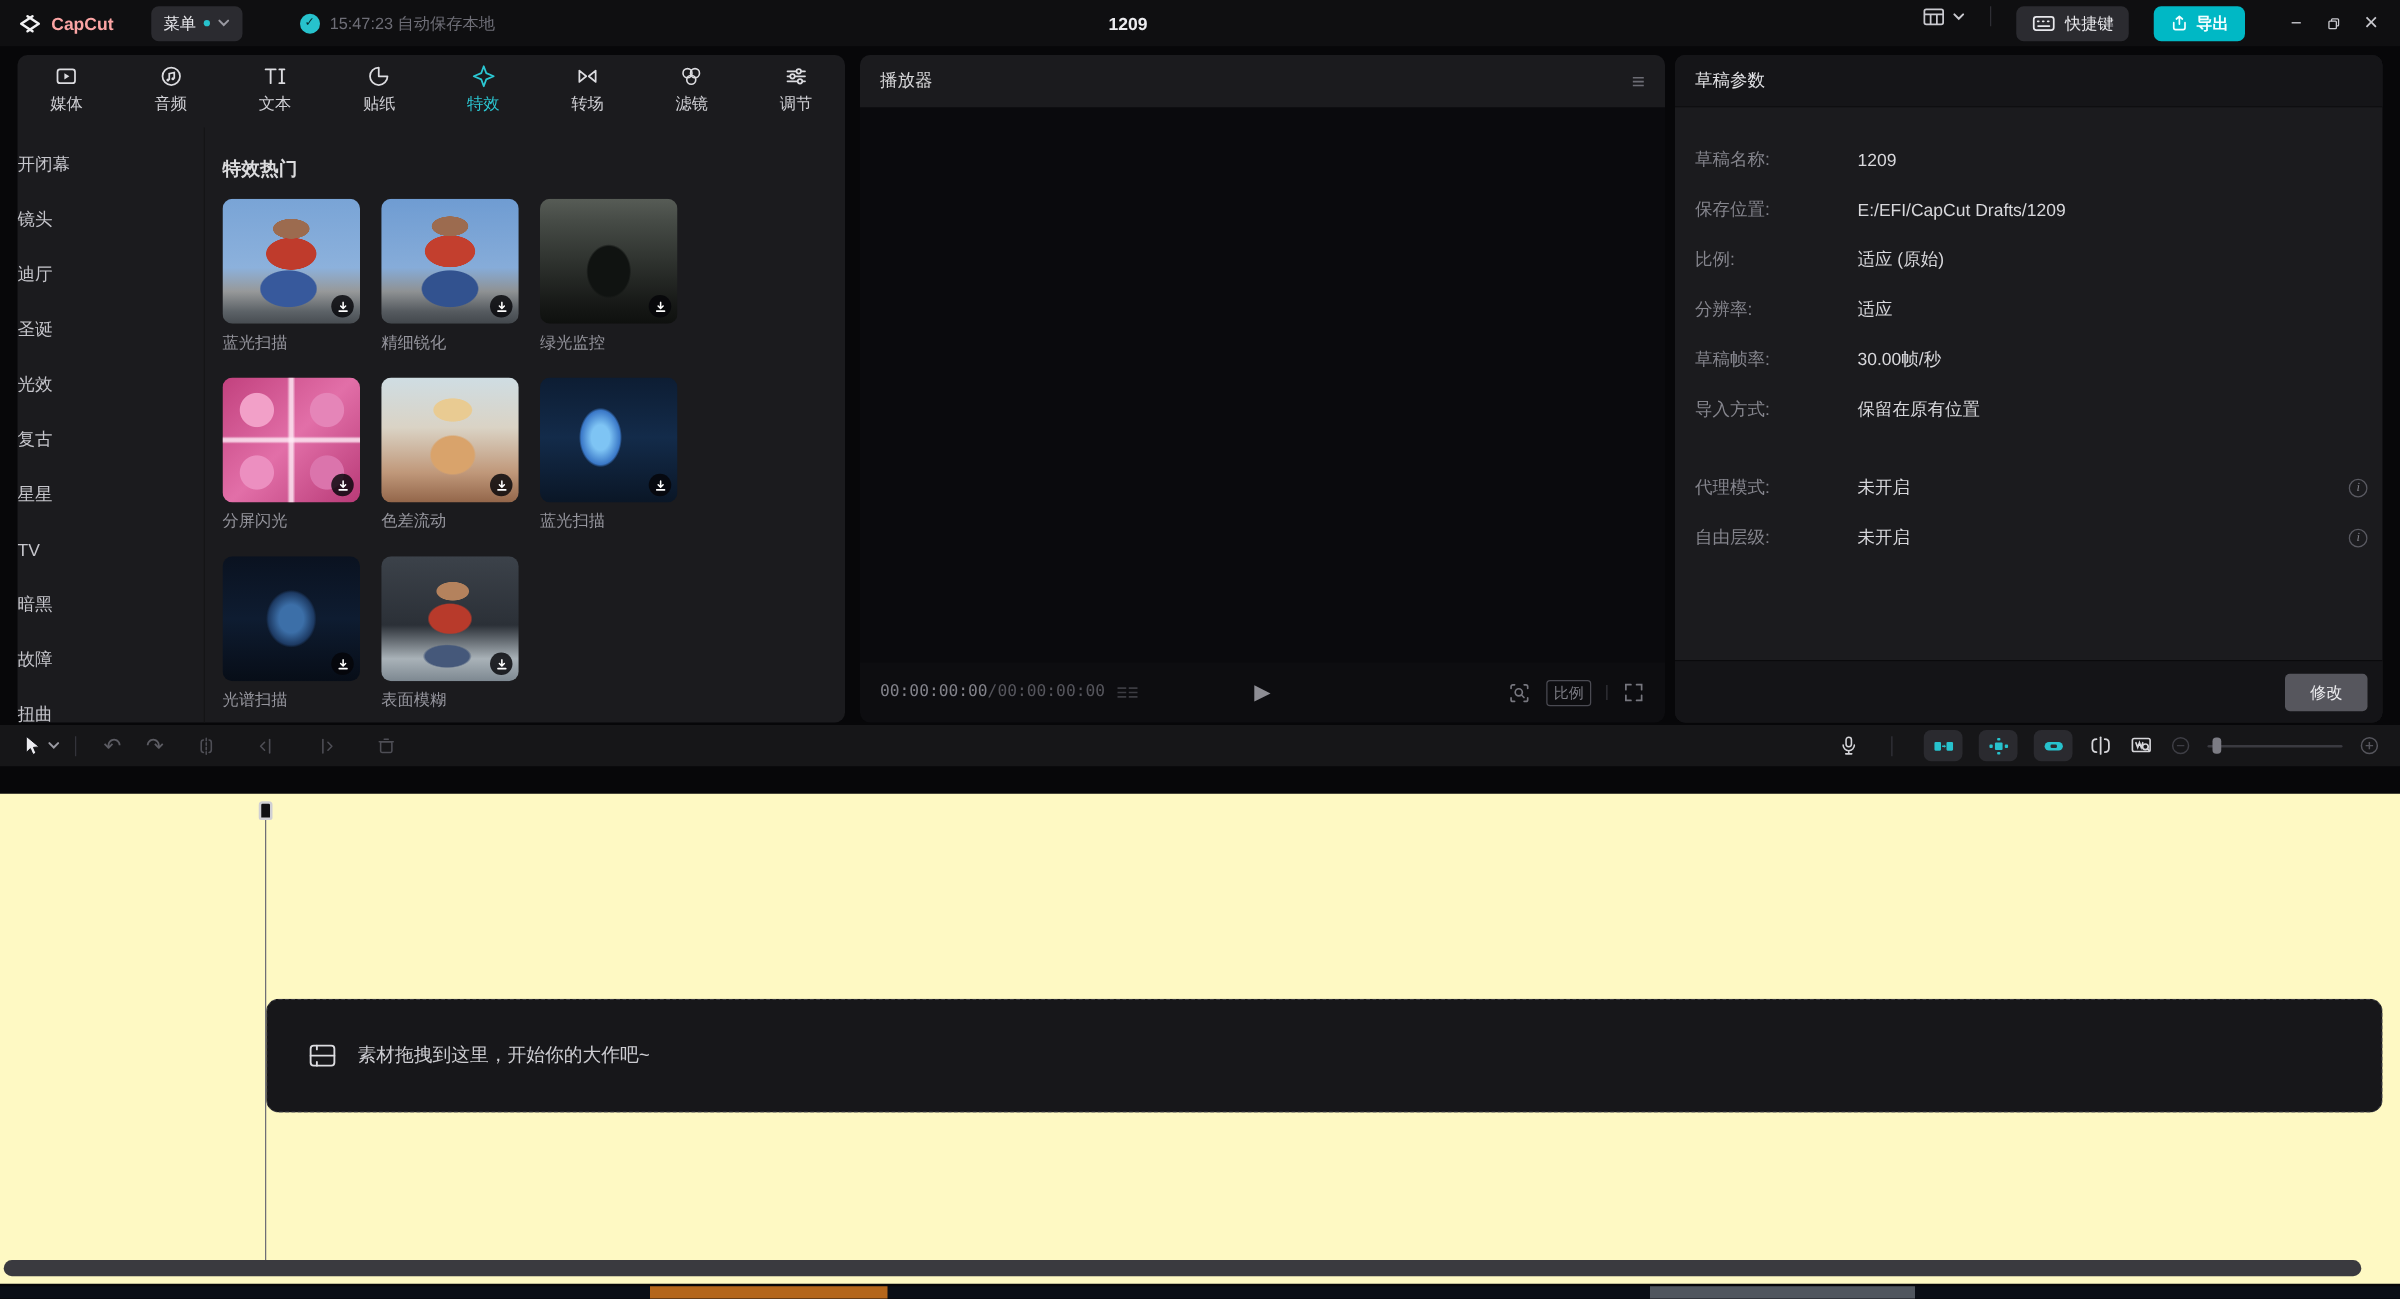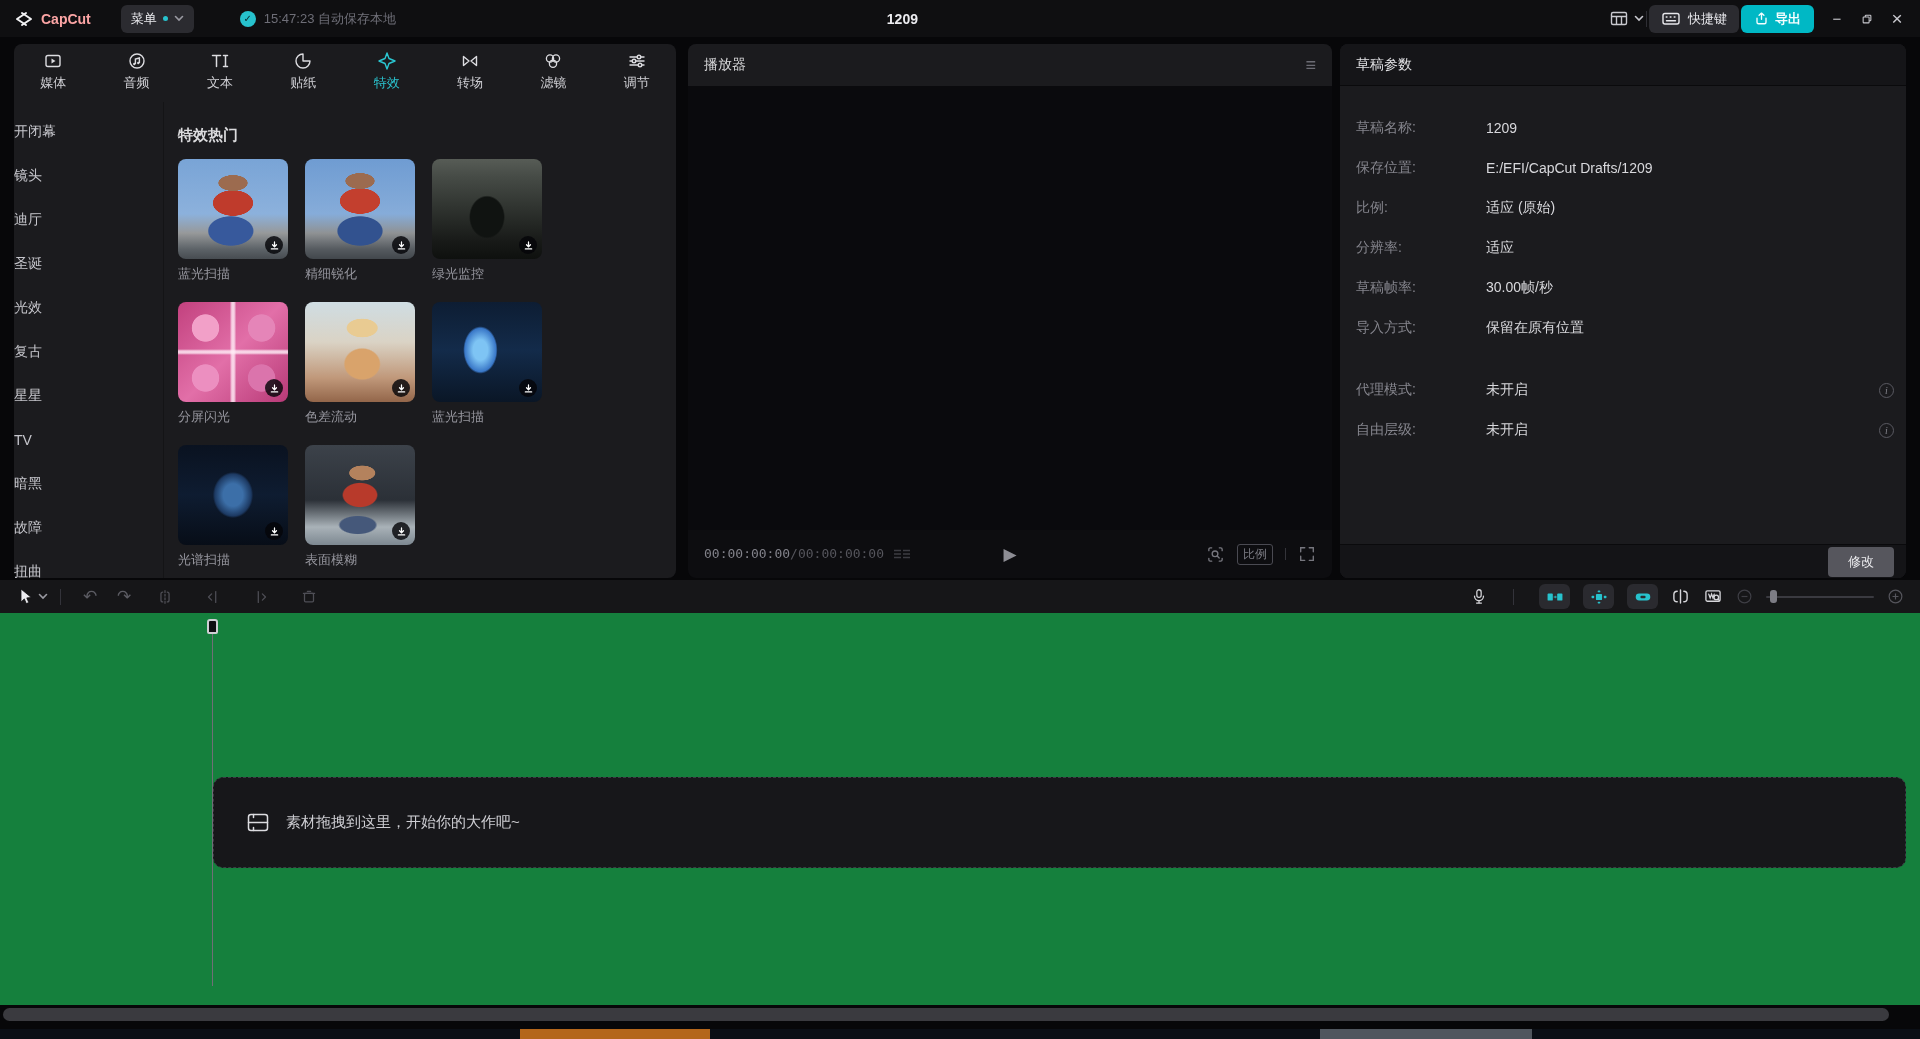--- a/index.html
+++ b/index.html
@@ -8,21 +8,21 @@
   svg { display:block; }
 
   
   .topbar { position:absolute; left:0; top:0; width:1920px; height:37px; background:#0f0f11; display:flex; align-items:center; padding:0 8px 0 14px; }
   .brand { display:flex; align-items:center; gap:7px; color:#fca5a5; font-weight:bold; font-size:14px; }
   .menu-btn { margin-left:30px; display:flex; align-items:center; gap:6px; background:#2b2b30; border:none; border-radius:6px; padding:5px 10px; color:#e8e8ec; font-size:13px; cursor:default; }
   .menu-dot { width:5px; height:5px; border-radius:50%; background:#27c2cd; }
   .autosave { margin-left:46px; display:flex; align-items:center; gap:8px; color:#6e6e77; font-size:13px; }
   .check-badge { width:16px; height:16px; border-radius:50%; background:#27c2cd; color:#06282b; font-size:10px; display:flex; align-items:center; justify-content:center; }
   .doc-title { position:absolute; left:47%; top:0; height:37px; display:flex; align-items:center; transform:translateX(-50%); color:#ececf0; font-size:14px; font-weight:bold; }
-  .topbar-right { margin-left:auto; display:flex; align-items:center; gap:2px; }
+  .topbar-right { margin-left:auto; display:flex; align-items:flex-start; gap:20px; }
   .layout-btn { display:flex; align-items:center; gap:5px; background:none; border:none; color:#c9c9cf; }
   .vsep { width:1px; height:16px; background:#2e2e34; }
   .shortcut-btn { display:flex; align-items:center; gap:7px; background:#2b2b30; border:none; border-radius:6px; padding:5px 12px; color:#e8e8ec; font-size:13px; }
   .export-btn { display:flex; align-items:center; gap:6px; background:#00b8c5; border:none; border-radius:6px; padding:5px 13px; color:#f5feff; font-size:13px; font-weight:bold; }
   .win-controls { display:flex; align-items:center; margin-left:6px; }
   .win-controls > span { width:30px; height:28px; display:flex; align-items:center; justify-content:center; color:#c9c9cf; font-size:15px; }
 
   
   .panel { position:absolute; top:44px; height:534px; background:#1b1b1e; border-radius:8px; }
 
@@ -69,21 +69,21 @@
 
   
   .panel-draft { left:1340px; width:566px; }
   .draft-head { height:42px; background:#151518; border-bottom:1px solid #0a0a0c; border-radius:8px 8px 0 0; display:flex; align-items:center; padding:0 16px; font-size:14px; color:#e2e2e5; }
   .draft-body { padding:22px 12px 0 16px; }
   .drow { height:40px; display:flex; align-items:center; font-size:14px; }
   .drow .dlabel { width:130px; color:#85858d; }
   .drow .dvalue { color:#d8d8dc; }
   .toggle-rows { margin-top:22px; }
   .drow .info { margin-left:auto; width:15px; height:15px; border:1px solid #5a5a62; border-radius:50%; color:#84848c; font-size:10px; display:flex; align-items:center; justify-content:center; font-style:italic; font-family:"Liberation Serif",serif; }
-  .draft-foot { position:absolute; left:0; right:0; bottom:0; height:34px; background:#141417; border-top:1px solid #0a0a0c; border-radius:0 0 8px 8px; display:flex; align-items:center; justify-content:flex-end; padding-right:12px; }
+  .draft-foot { position:absolute; left:0; right:0; bottom:0; height:50px; background:#141417; border-top:1px solid #0a0a0c; border-radius:0 0 8px 8px; display:flex; align-items:center; justify-content:flex-end; padding-right:12px; }
   .modify-btn { background:#56565d; color:#ececef; border:none; border-radius:4px; padding:6px 20px; font-size:13px; }
 
   
   .tl-toolbar { position:absolute; left:0; top:580px; width:1920px; height:33px; background:#161618; display:flex; align-items:center; padding:0 16px; }
   .tool { display:flex; align-items:center; justify-content:center; }
   .cursor-tool { color:#ececf0; }
   .chev { color:#9a9aa2; margin-left:4px; }
   .tsep { width:1px; height:16px; background:#33333a; margin:0 12px; }
   .hist { color:#5c5c63; font-size:17px; width:34px; }
   .edit-ico { color:#4e4e55; width:48px; }
@@ -91,21 +91,21 @@
   .mic { color:#d6d6da; }
   .toggle { width:31px; height:25px; background:#2a2a2f; border-radius:6px; display:flex; align-items:center; justify-content:center; color:#27c2cd; }
   .plain-ico { color:#d6d6da; }
   .zoom-dim { color:#3e3e45; }
   .zoom-plus { color:#55555c; }
   .slider { width:108px; height:13px; position:relative; }
   .slider .track { position:absolute; left:0; right:0; top:6px; height:2px; background:#3a3a40; border-radius:1px; }
   .slider .handle { position:absolute; left:4px; top:0; width:7px; height:13px; background:#7c7c84; border-radius:3px; }
 
   
-  .timeline { position:absolute; left:0; top:613px; width:1920px; height:392px; background:#15803d; }
+  .timeline { position:absolute; left:0; top:635px; width:1920px; height:392px; background:#fef9c3; }
   .playhead-head { position:absolute; left:207px; top:6px; width:11px; height:15px; border:2px solid #cfcfd4; border-radius:3px 3px 2px 2px; background:#0f0f12; }
   .playhead-line { position:absolute; left:212px; top:21px; width:1px; height:352px; background:#6f6f76; }
   .dropzone { position:absolute; left:213px; right:14px; top:164px; height:91px; background:#17171a; border:1px dashed #3b3b42; border-radius:10px; display:flex; align-items:center; padding-left:32px; gap:16px; color:#cdcdd2; font-size:15px; }
   .film { color:#dcdce0; }
 
   
   .hscroll { position:absolute; left:3px; top:1008px; width:1886px; height:13px; background:#3a3a3f; border-radius:7px; }
   .bottom-strip { position:absolute; left:0; top:1029px; width:1920px; height:10px; background:#0b0f16; }
   .seg-orange { position:absolute; left:520px; top:0; width:190px; height:10px; background:#b4661b; }
   .seg-gray { position:absolute; left:1320px; top:0; width:212px; height:10px; background:#50565e; }

